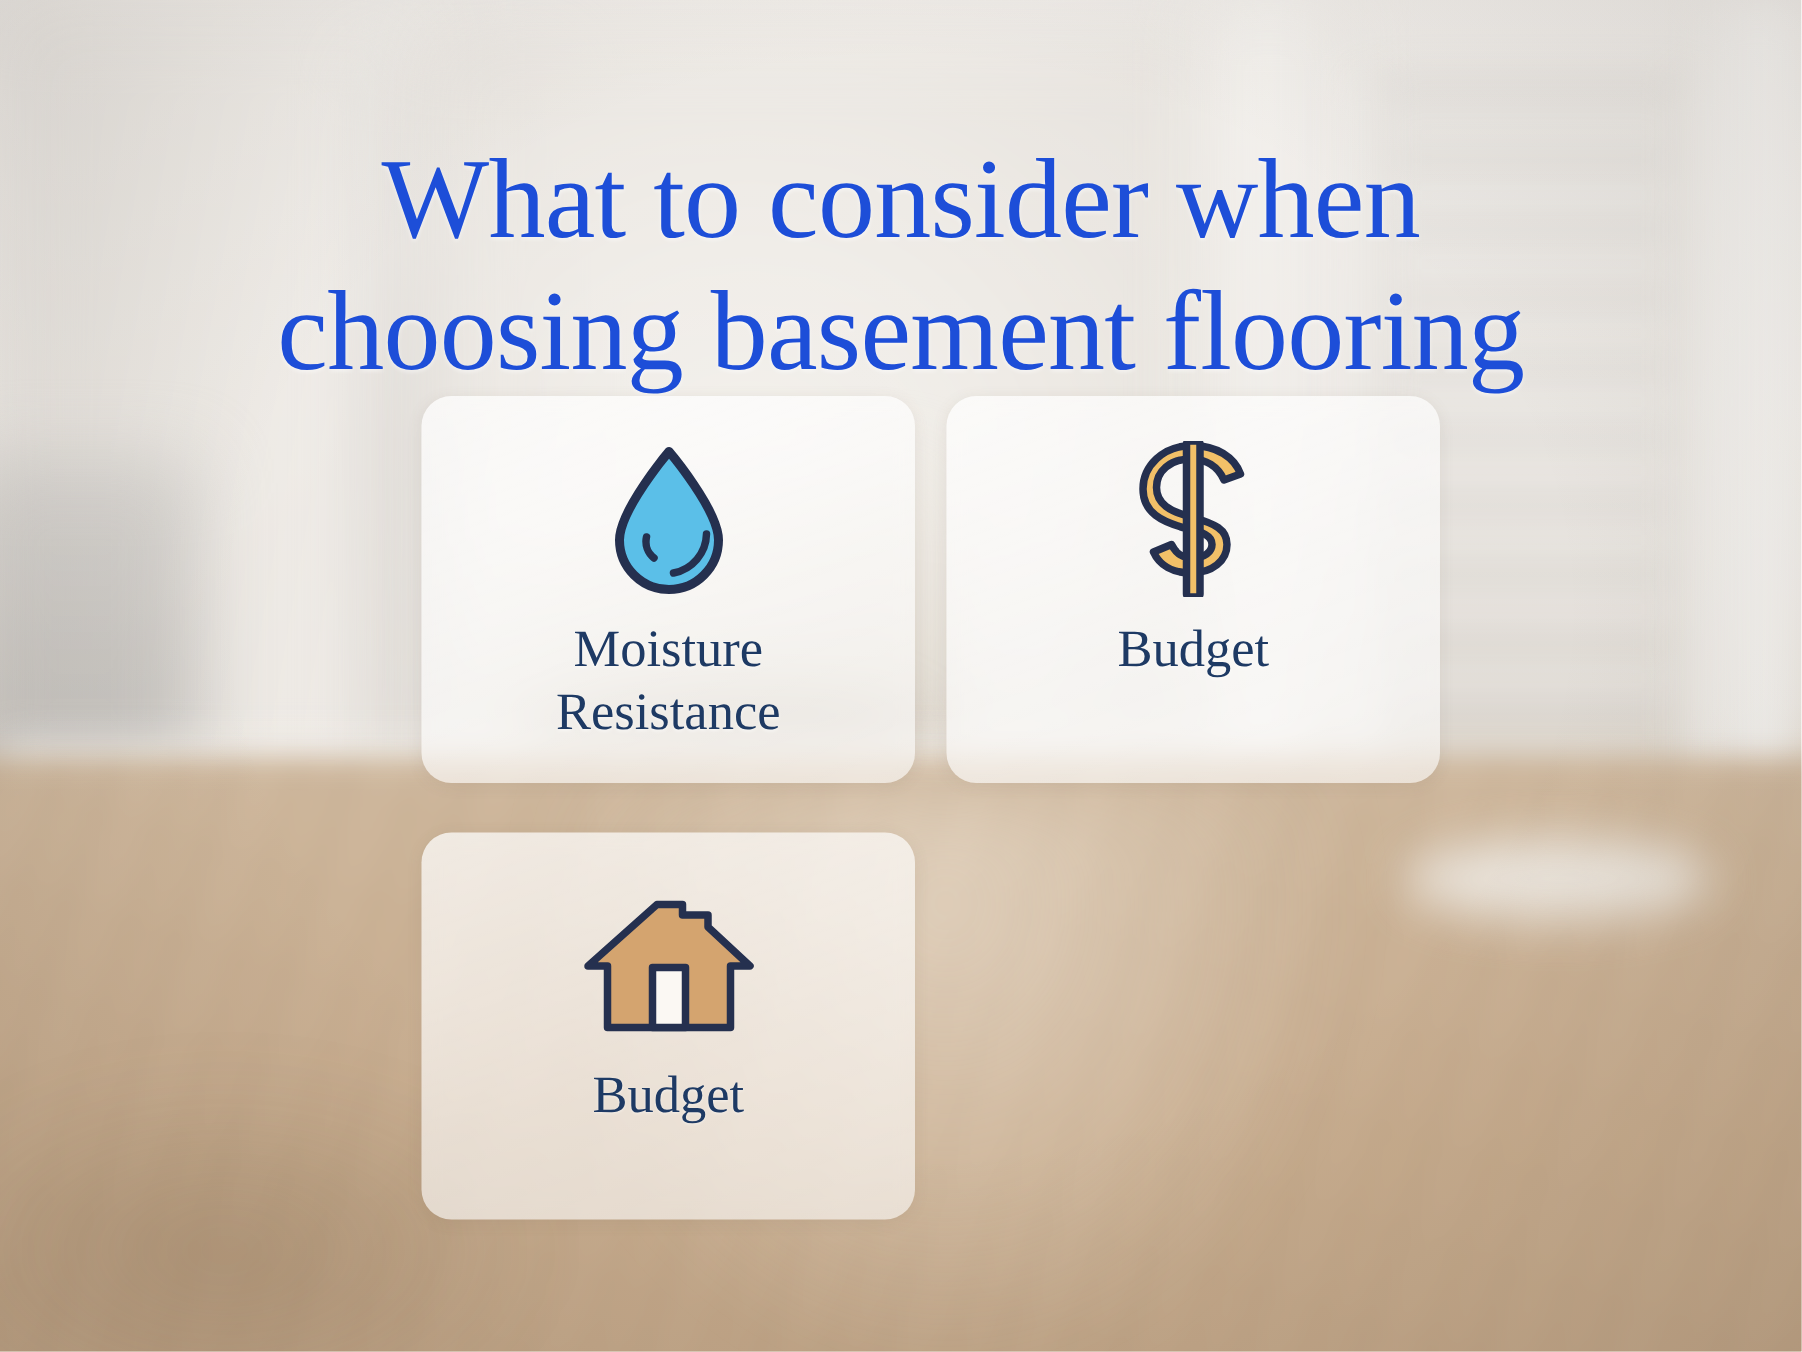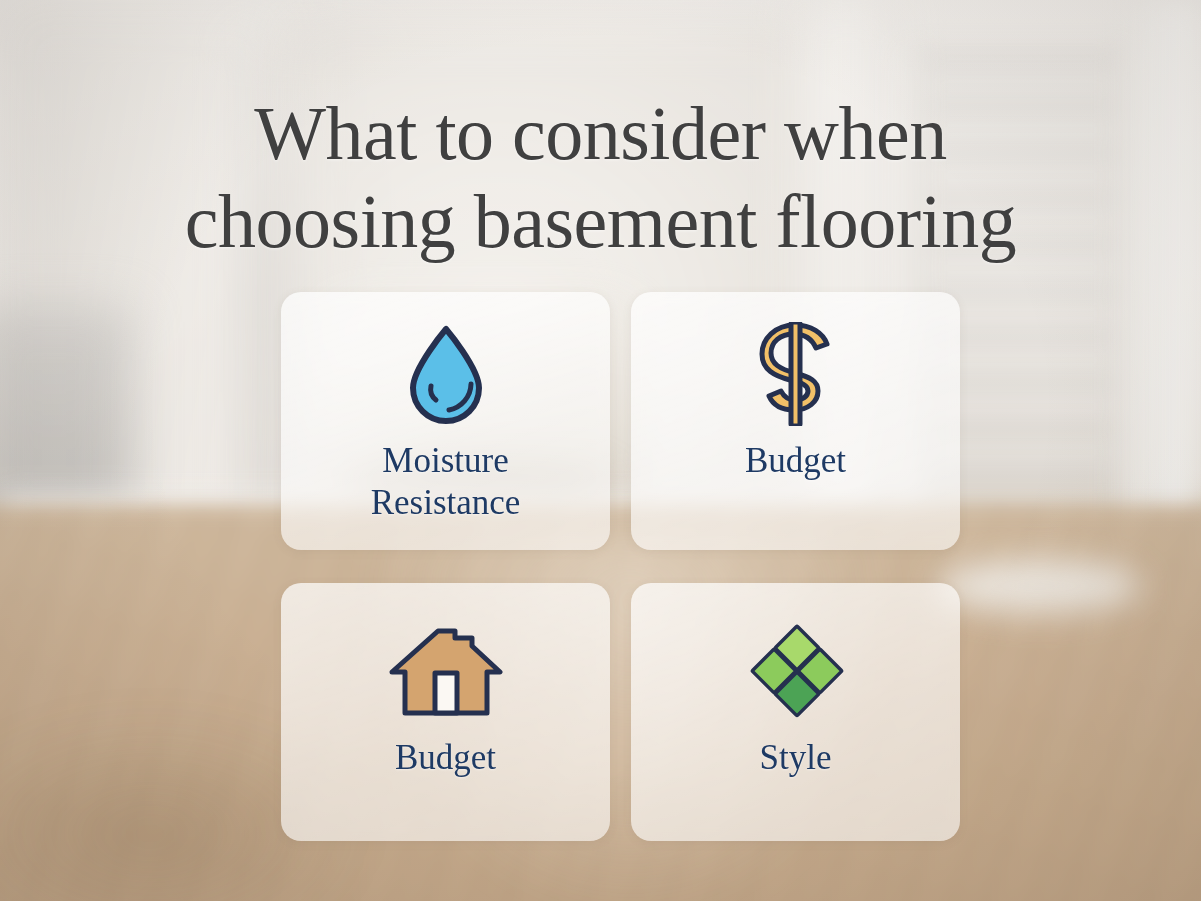--- a/index.html
+++ b/index.html
@@ -152,34 +152,34 @@
     background: linear-gradient(to bottom, rgba(255,255,255,.26) 0%, rgba(255,255,255,.10) 38%, rgba(255,255,255,0) 60%);
   }
 
   
   .title {
     position: absolute;
     left: 0;
     right: 0;
     top: 38px;
     text-align: center;
-    color: #404040;
+    color: #1d4ed8;
     font-size: 76px;
     line-height: 88px;
     font-weight: 400;
     letter-spacing: -0.5px;
     text-shadow: 0 1px 3px rgba(255,255,255,.55);
     white-space: pre-line;
   }
 
   
   .grid {
     position: absolute;
     left: 281px;
-    top: 292px;
+    top: 264px;
     width: 679px;
     height: 549px;
     display: grid;
     grid-template-columns: 329px 329px;
     grid-template-rows: 258px 258px;
     column-gap: 21px;
     row-gap: 33px;
   }
   .card {
     position: relative;
@@ -277,28 +277,15 @@
           <g stroke="#25304f" stroke-width="5" stroke-linejoin="round">
             <path d="M3 47 L49 6 L66 6 L66 13 L83 13 L83 21 L111 47
                      L98 47 L98 88 L16 88 L16 47 Z" fill="#d4a46f"></path>
             <rect x="46" y="48" width="22" height="40" fill="#fbf8f3"></rect>
           </g>
         </svg>
       </div>
       <div class="card-label single">Budget</div>
     </div>
 
-    <div class="card">
-      <div class="card-icon row2">
-        <svg width="100" height="100" viewBox="0 0 100 100" aria-hidden="true">
-          <g stroke="#25304f" stroke-width="3.5" stroke-linejoin="round">
-            <rect x="51" y="5" width="31" height="31" rx="1" fill="#a8d96b" transform="rotate(45 51 5)"></rect>
-            <rect x="28" y="28" width="31" height="31" rx="1" fill="#8ccb5c" transform="rotate(45 28 28)"></rect>
-            <rect x="74" y="28" width="31" height="31" rx="1" fill="#8ccb5c" transform="rotate(45 74 28)"></rect>
-            <rect x="51" y="51" width="31" height="31" rx="1" fill="#4ca355" transform="rotate(45 51 51)"></rect>
-          </g>
-        </svg>
-      </div>
-      <div class="card-label single">Style</div>
-    </div>
 
   </div>
 </div>
 
 </body></html>

